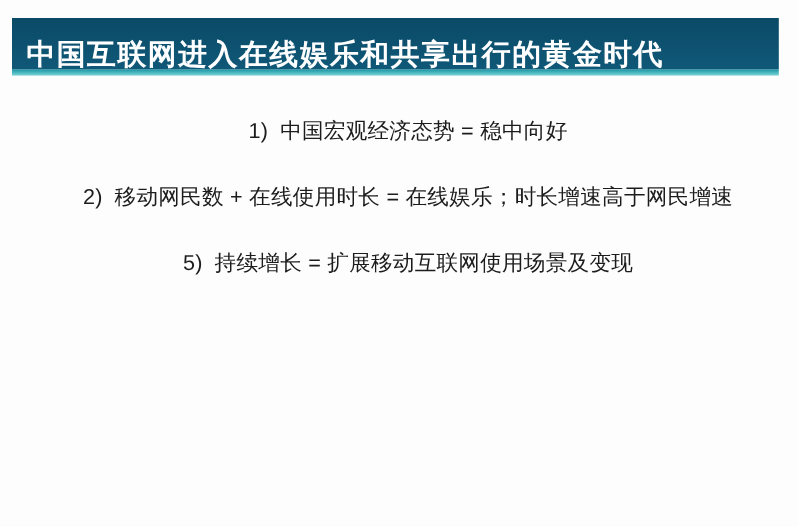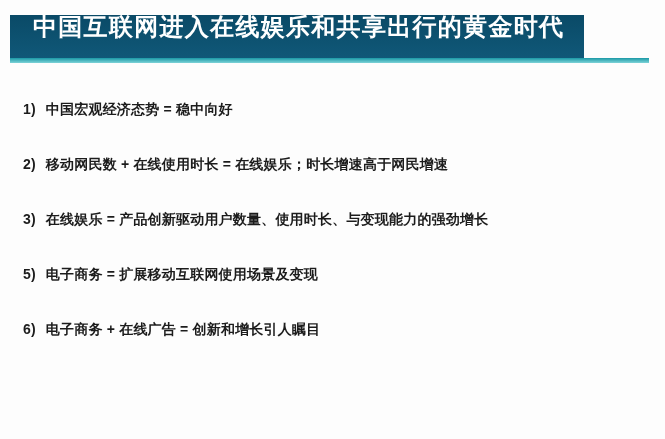--- a/index.html
+++ b/index.html
@@ -12,27 +12,27 @@
     width: 665px;
     height: 439px;
     background: #fdfdfd;
     overflow: hidden;
     font-family: "Liberation Sans", sans-serif;
   }
   .title-bar {
     position: absolute;
     left: 10px;
     top: 15px;
-    width: 574px;
+    width: 639px;
     height: 43px;
     background: linear-gradient(180deg, var(--header_bg_top, #0a4a67) 0%, var(--header_bg_bottom, #105878) 100%);
     box-sizing: border-box;
-    padding-left: 23px;
+    padding-left: 12px;
     display: flex;
-    align-items: flex-start;
+    align-items: flex-end;
   }
   .title-text {
     color: var(--title_color, #ffffff);
     font-size: 24px;
     font-weight: bold;
     letter-spacing: 1.3px;
     white-space: nowrap;
     line-height: 1;
   }
   .title-underline {
@@ -45,26 +45,27 @@
   }
   .bullet-list {
     position: absolute;
     left: 23px;
     top: 99px;
     right: 8px;
   }
   .list-item {
     height: 20px;
     margin-bottom: 35px;
-    font-size: 14px;
-    font-weight: bold;
+    font-size: 18px;
+    font-weight: normal;
     color: var(--body_text, #1c1c1c);
     letter-spacing: 0.2px;
     white-space: nowrap;
     line-height: 20px;
+    text-align: center;
   }
   .item-num {
     display: inline-block;
     margin-right: 10px;
   }
 </style>
 </head>
 <body>
 
 <div class="slide">
@@ -76,23 +77,17 @@
   <div class="title-underline"></div>
 
   <div class="bullet-list">
     <div class="list-item">
       <span class="item-num">1)</span><span>中国宏观经济态势 = 稳中向好</span>
     </div>
     <div class="list-item">
       <span class="item-num">2)</span><span>移动网民数 + 在线使用时长 = 在线娱乐；时长增速高于网民增速</span>
     </div>
     <div class="list-item">
-      <span class="item-num">3)</span><span>在线娱乐 = 产品创新驱动用户数量、使用时长、与变现能力的强劲增长</span>
-    </div>
-    <div class="list-item">
-      <span class="item-num">5)</span><span>电子商务 = 扩展移动互联网使用场景及变现</span>
-    </div>
-    <div class="list-item">
-      <span class="item-num">6)</span><span>电子商务 + 在线广告 = 创新和增长引人瞩目</span>
+      <span class="item-num">5)</span><span>持续增长 = 扩展移动互联网使用场景及变现</span>
     </div>
   </div>
 
 </div>
 
 </body></html>

